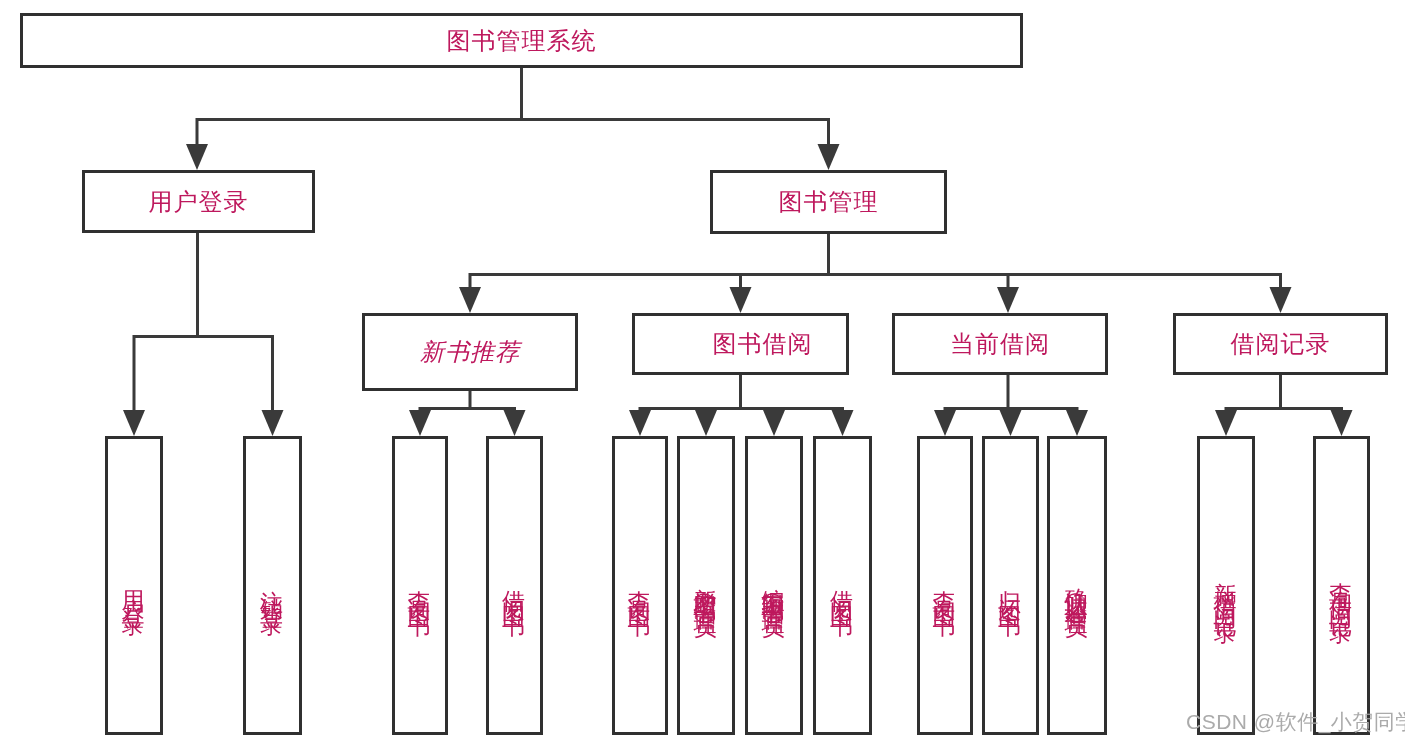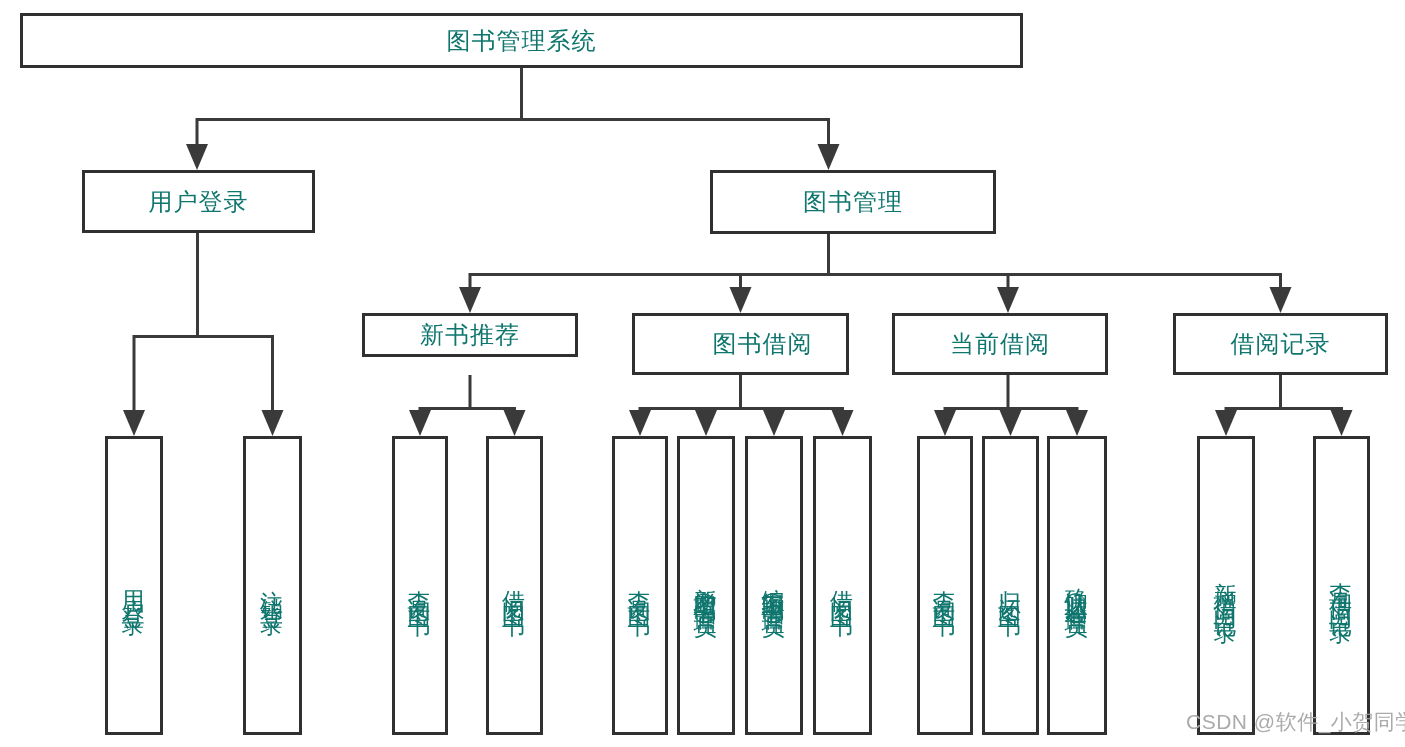--- a/index.html
+++ b/index.html
@@ -7,21 +7,21 @@
     width:1405px;height:747px;position:relative;overflow:hidden;
     background:#ffffff;
     font-family:"Liberation Sans","DejaVu Sans",sans-serif;
     color:#333333;
   }
   #connectors{position:absolute;left:0;top:0;width:1405px;height:747px;}
   .node{
     position:absolute;box-sizing:border-box;
     background:#ffffff;border:3px solid #303030;
     display:flex;align-items:center;justify-content:center;
-    font-size:24px;letter-spacing:1px;color:#0f766e;
+    font-size:24px;letter-spacing:1px;color:#be185d;
     z-index:2;
   }
   .leaf{
     writing-mode:vertical-rl;text-orientation:mixed;
     font-size:23px;letter-spacing:8px;
     padding-top:4px;
   }
   .leaf.long{letter-spacing:4px;}
   .watermark{
     position:absolute;left:1186px;top:708px;
@@ -77,25 +77,25 @@
   </g>
 </svg>
 
 <div class="node" style="left:20px;top:13px;width:1003px;height:55px;">
   <span>图书管理系统</span>
 </div>
 
 <div class="node" style="left:82px;top:170px;width:233px;height:63px;">
   <span>用户登录</span>
 </div>
-<div class="node" style="left:710px;top:170px;width:286px;height:64px;">
+<div class="node" style="left:710px;top:170px;width:237px;height:64px;">
   <span>图书管理</span>
 </div>
 
-<div class="node" style="left:362px;top:313px;width:216px;height:44px;">
+<div class="node" style="left:362px;top:313px;width:216px;height:78px;font-style:italic;">
   <span>新书推荐</span>
 </div>
 <div class="node" style="left:632px;top:313px;width:217px;height:62px;padding-left:44px;">
   <span>图书借阅</span>
 </div>
 <div class="node" style="left:892px;top:313px;width:216px;height:62px;">
   <span>当前借阅</span>
 </div>
 <div class="node" style="left:1173px;top:313px;width:215px;height:62px;">
   <span>借阅记录</span>

